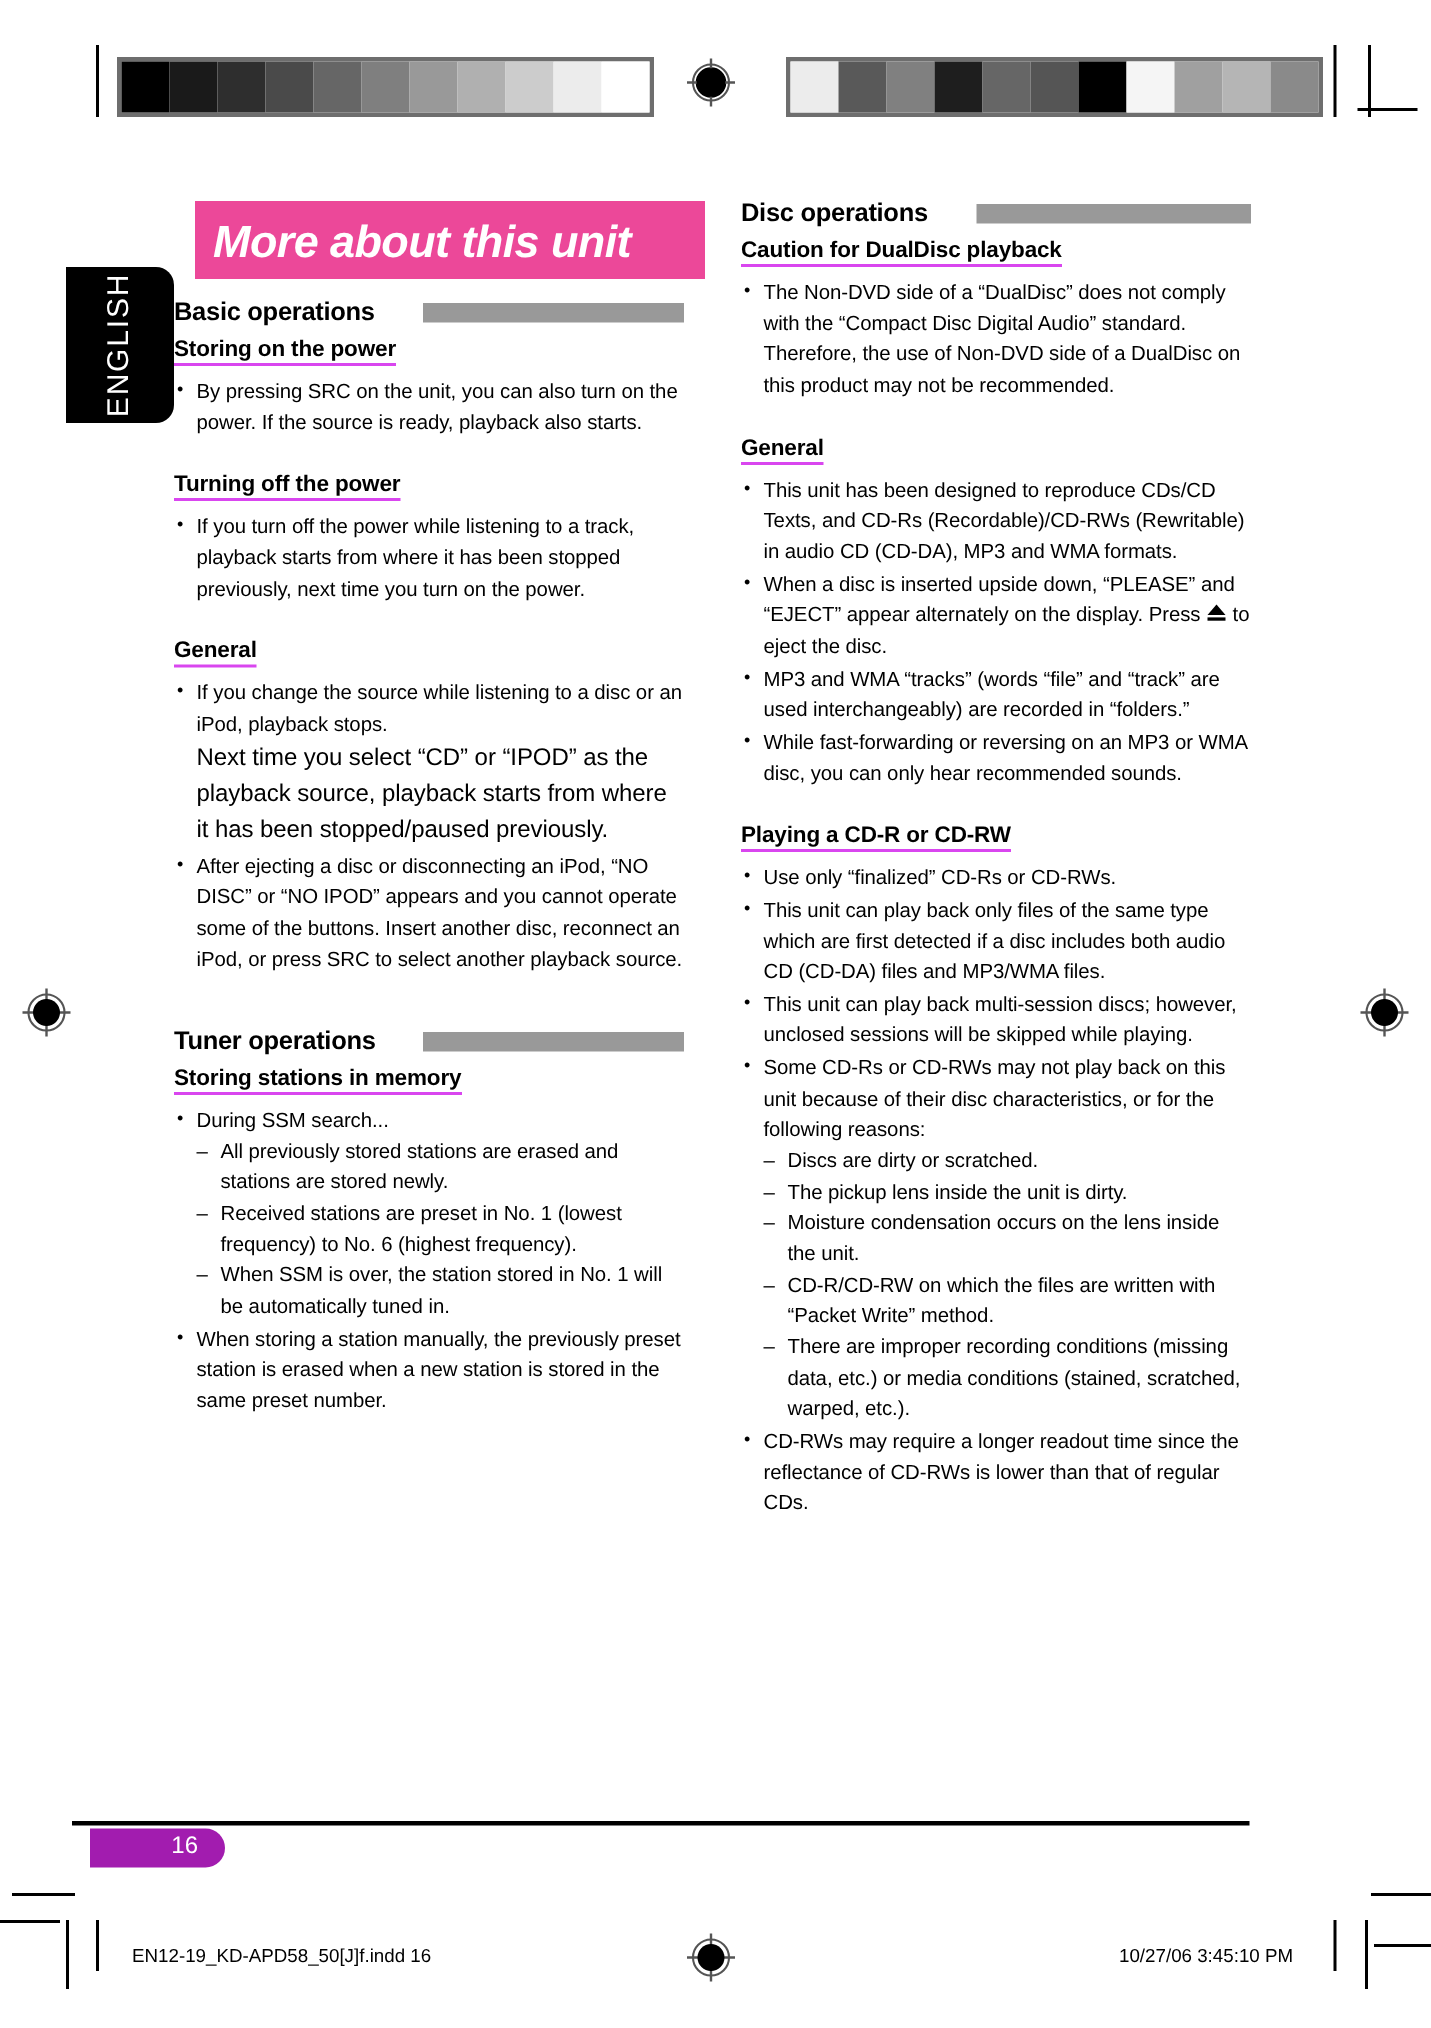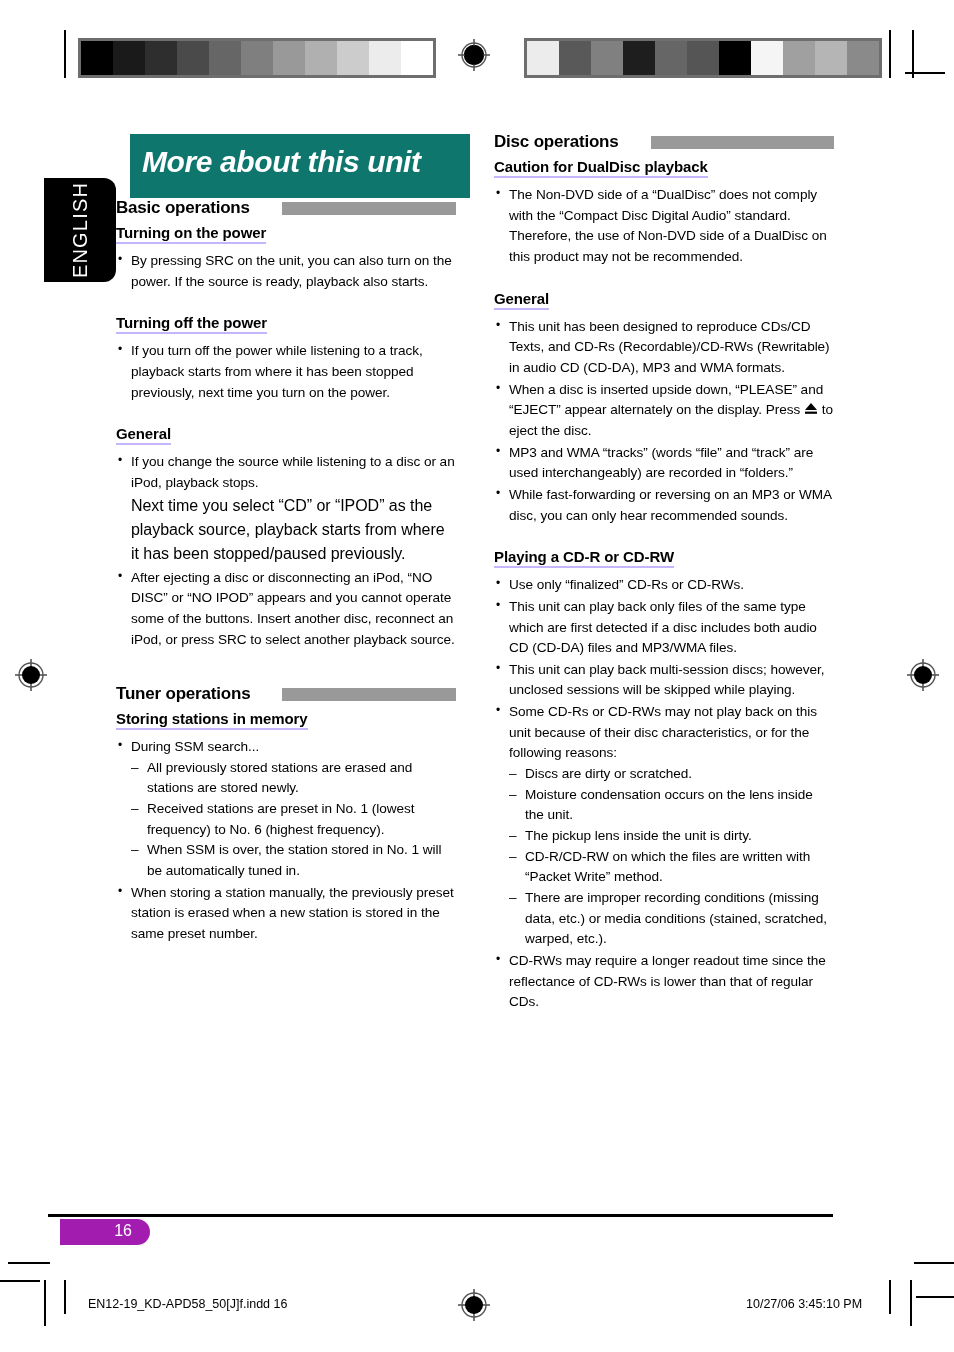--- a/index.html
+++ b/index.html
@@ -57,22 +57,22 @@
     font-size: 20px;
     letter-spacing: 1.2px;
     font-family: "Liberation Sans", sans-serif;
   }
 
   .title-banner {
     position: absolute;
     left: 130px;
     top: 134px;
     width: 340px;
-    height: 64px;
-    background: #0f766e;
+    height: 52px;
+    background: #ec4899;
   }
   .title-banner h1 {
     margin: 0;
     padding: 0 0 0 12px;
     line-height: 56px;
     color: #fff;
     font-size: 30px;
     font-style: italic;
     font-weight: bold;
     letter-spacing: -0.4px;
@@ -102,21 +102,21 @@
     height: 13px;
     background: #999999;
     margin-left: 8px;
   }
 
   .sub-head {
     font-size: 15px;
     font-weight: bold;
     margin: 0 0 5px 0;
     display: inline-block;
-    border-bottom: 2px solid #c4b5fd;
+    border-bottom: 2px solid #d946ef;
     padding-bottom: 1px;
     letter-spacing: -0.1px;
   }
   .sub-head-wrap { margin: 0 0 2px 0; }
   .sub-head-wrap.gap { margin-top: 22px; }
 
   ul.bullets { list-style: none; margin: 0 0 0 0; padding: 0; }
   ul.bullets > li {
     position: relative;
     padding-left: 15px;
@@ -268,21 +268,21 @@
   </div>
 
   <div class="col" id="col-left">
 
     <div class="sec-head">
       <span>Basic operations</span>
       <span class="bar"></span>
     </div>
 
     <div class="sub-head-wrap">
-      <div class="sub-head">Turning on the power</div>
+      <div class="sub-head">Storing on the power</div>
     </div>
     <ul class="bullets">
       <li>By pressing SRC on the unit, you can also turn on the power. If the source is ready, playback also starts.</li>
     </ul>
 
     <div class="sub-head-wrap gap">
       <div class="sub-head">Turning off the power</div>
     </div>
     <ul class="bullets">
       <li>If you turn off the power while listening to a track, playback starts from where it has been stopped previously, next time you turn on the power.</li>
@@ -353,22 +353,22 @@
       <div class="sub-head">Playing a CD-R or CD-RW</div>
     </div>
     <ul class="bullets">
       <li>Use only “finalized” CD-Rs or CD-RWs.</li>
       <li>This unit can play back only files of the same type which are first detected if a disc includes both audio CD (CD-DA) files and MP3/WMA files.</li>
       <li>This unit can play back multi-session discs; however, unclosed sessions will be skipped while playing.</li>
       <li>
         <span>Some CD-Rs or CD-RWs may not play back on this unit because of their disc characteristics, or for the following reasons:</span>
         <ul class="dashes">
           <li>Discs are dirty or scratched.</li>
+          <li>The pickup lens inside the unit is dirty.</li>
           <li>Moisture condensation occurs on the lens inside the unit.</li>
-          <li>The pickup lens inside the unit is dirty.</li>
           <li>CD-R/CD-RW on which the files are written with “Packet Write” method.</li>
           <li>There are improper recording conditions (missing data, etc.) or media conditions (stained, scratched, warped, etc.).</li>
         </ul>
       </li>
       <li>CD-RWs may require a longer readout time since the reflectance of CD-RWs is lower than that of regular CDs.</li>
     </ul>
   </div>
 
   <div class="foot-rule"></div>
   <div class="page-badge">

